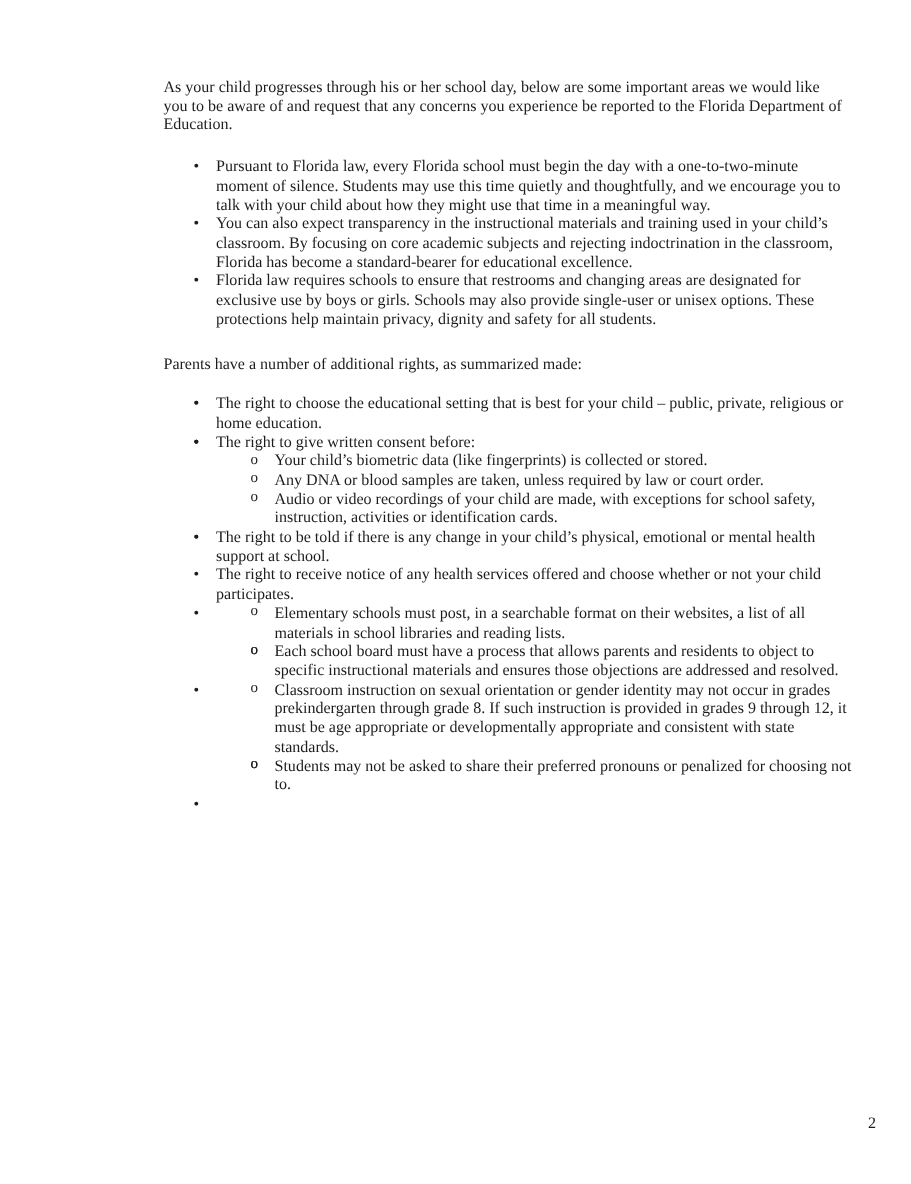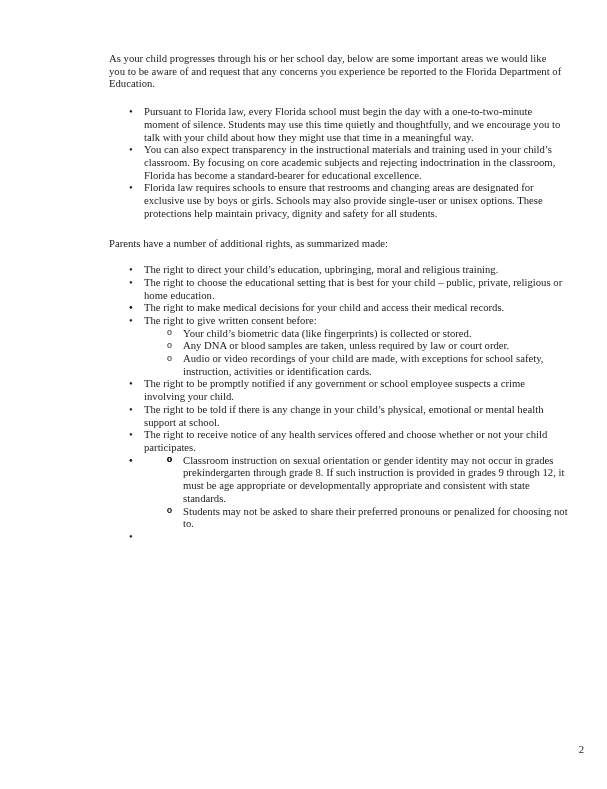--- a/index.html
+++ b/index.html
@@ -78,34 +78,35 @@
 talk with your child about how they might use that time in a meaningful way.</span></li>
         <li><span class="b1">•</span><span>You can also expect transparency in the instructional materials and training used in your child’s
 classroom. By focusing on core academic subjects and rejecting indoctrination in the classroom,
 Florida has become a standard-bearer for educational excellence.</span></li>
         <li><span class="b1">•</span><span>Florida law requires schools to ensure that restrooms and changing areas are designated for
 exclusive use by boys or girls. Schools may also provide single-user or unisex options. These
 protections help maintain privacy, dignity and safety for all students.</span></li>
       </ul>
       <p class="para">Parents have a number of additional rights, as summarized made:</p>
       <ul class="l1">
-        <li><span class="b1">•</span><span>The right to direct your child’s education, upbringing, moral and religious training.</span></li>
+        <li><span class="b1">•</span></li>
         <li><span class="b1">•</span><span>The right to choose the educational setting that is best for your child – public, private, religious or
 home education.</span></li>
         <li><span class="b1">•</span></li>
-        <li><span class="b1">•</span><span>The right to make medical decisions for your child and access their medical records.</span></li>
+        <li><span class="b1">•</span></li>
         <li><span class="b1">•</span><span>The right to give written consent before:</span><ul class="l2"><li><span class="b2">o</span><span>Your child’s biometric data (like fingerprints) is collected or stored.</span></li><li><span class="b2">o</span><span>Any DNA or blood samples are taken, unless required by law or court order.</span></li><li><span class="b2">o</span><span>Audio or video recordings of your child are made, with exceptions for school safety,
 instruction, activities or identification cards.</span></li></ul></li>
-        <li><span class="b1">•</span><span>The right to be promptly notified if any government or school employee suspects a crime
-involving your child.</span></li>
+        <li><span class="b1">•</span></li>
         <li><span class="b1">•</span><span>The right to be told if there is any change in your child’s physical, emotional or mental health
 support at school.</span></li>
         <li><span class="b1">•</span><span>The right to receive notice of any health services offered and choose whether or not your child
 participates.</span></li>
-        <li><span class="b1">•</span><ul class="l2"><li><span class="b2">o</span></li><li><span class="b2">o</span></li><li><span class="b2">o</span></li></ul></li>
+        <li><span class="b1">•</span><ul class="l2"><li><span class="b2">o</span><span>Elementary schools must post, in a searchable format on their websites, a list of all
+materials in school libraries and reading lists.</span></li><li><span class="b2">o</span></li><li><span class="b2">o</span><span>Each school board must have a process that allows parents and residents to object to
+specific instructional materials and ensures those objections are addressed and resolved.</span></li></ul></li>
         <li><span class="b1">•</span><ul class="l2"><li><span class="b2">o</span><span>Classroom instruction on sexual orientation or gender identity may not occur in grades
 prekindergarten through grade 8. If such instruction is provided in grades 9 through 12, it
 must be age appropriate or developmentally appropriate and consistent with state
 standards.</span></li><li><span class="b2">o</span></li><li><span class="b2">o</span><span>Students may not be asked to share their preferred pronouns or penalized for choosing not
 to.</span></li></ul></li>
         <li><span class="b1">•</span></li>
       </ul>
     </div>
   <div class="footer">2</div>
 </div>

